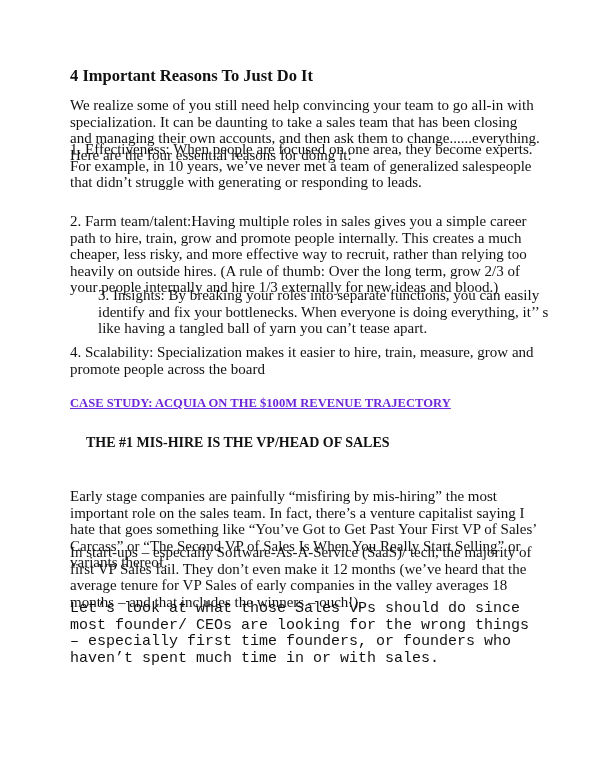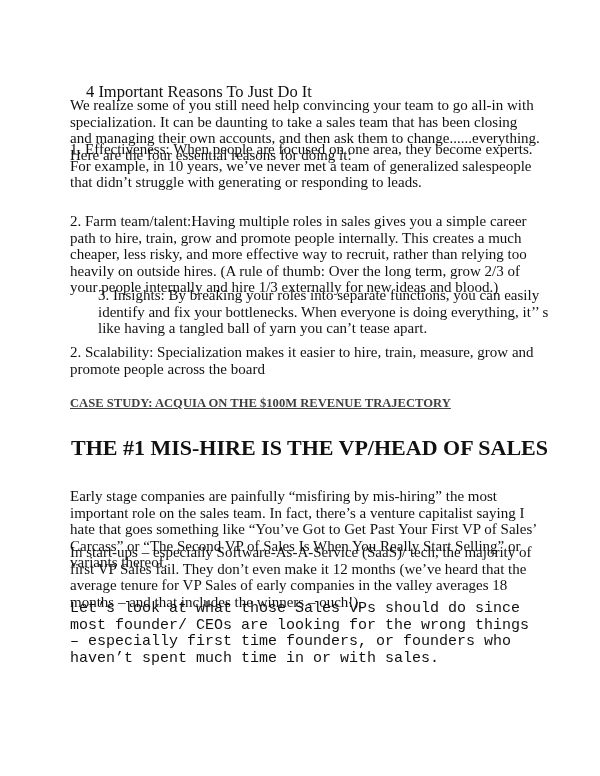--- a/index.html
+++ b/index.html
@@ -1,39 +1,39 @@
 <!DOCTYPE html>
 <html><head>
 <meta charset="utf-8">
 <style>
   html, body { margin:0; padding:0; background:#ffffff; }
   body { width:600px; height:776px; position:relative; overflow:hidden;
          font-family:"Liberation Serif", serif; color:#111; }
   .page { position:absolute; left:70px; top:0; width:470px; }
-  h2.section { font-size:16.5px; font-weight:normal; margin:16px; position:absolute; left:0; white-space:nowrap; }
+  h2.section { font-size:16.5px; font-weight:bold; margin:0; position:absolute; left:0; white-space:nowrap; }
   p.para { font-size:15px; line-height:16.6px; margin:0; position:absolute; left:0; width:470px; }
-  a.link { font-size:12.6px; font-weight:bold; color:#404040; text-decoration:underline;
+  a.link { font-size:12.6px; font-weight:bold; color:#6d28d9; text-decoration:underline;
            position:absolute; left:0; white-space:nowrap; }
-  h2.big { font-size:22px; font-weight:bold; margin:0; position:absolute; left:1px; white-space:nowrap; }
+  h2.big { font-size:14px; font-weight:bold; margin:0; position:absolute; left:16px; white-space:nowrap; }
 </style>
 </head>
 <body>
 
 <div class="page">
   <h2 class="section" style="top:66px;">4 Important Reasons To Just Do It</h2>
 
   <p class="para" style="top:97px;">We realize some of you still need help convincing your team to go all-in with specialization. It can be daunting to take a sales team that has been closing and managing their own accounts, and then ask them to change......everything. Here are the four essential reasons for doing it:</p>
 
   <p class="para" style="top:141px;">1. Effectiveness: When people are focused on one area, they become experts. For example, in 10 years, we’ve never met a team of generalized salespeople that didn’t struggle with generating or responding to leads.</p>
 
   <p class="para" style="top:213px;">2. Farm team/talent:Having multiple roles in sales gives you a simple career path to hire, train, grow and promote people internally. This creates a much cheaper, less risky, and more effective way to recruit, rather than relying too heavily on outside hires. (A rule of thumb: Over the long term, grow 2/3 of your people internally and hire 1/3 externally for new ideas and blood.)</p>
 
   <p class="para" style="top:287px;margin-left:28px;">3. Insights: By breaking your roles into separate functions, you can easily identify and fix your bottlenecks. When everyone is doing everything, it’’ s like having a tangled ball of yarn you can’t tease apart.</p>
 
-  <p class="para" style="top:344px;">2. Scalability: Specialization makes it easier to hire, train, measure, grow and promote people across the board</p>
+  <p class="para" style="top:344px;">4. Scalability: Specialization makes it easier to hire, train, measure, grow and promote people across the board</p>
 
   <a class="link" style="top:396px;" href="#">CASE STUDY: ACQUIA ON THE $100M REVENUE TRAJECTORY</a>
 
   <h2 class="big" style="top:435px;">THE #1 MIS-HIRE IS THE VP/HEAD OF SALES</h2>
 
   <p class="para" style="top:488px;">Early stage companies are painfully “misfiring by mis-hiring” the most important role on the sales team.  In fact, there’s a venture capitalist saying I hate that goes something like “You’ve Got to Get Past Your First VP of Sales’ Carcass” or “The Second VP of Sales Is When You Really Start Selling” or variants thereof.</p>
 
   <p class="para" style="top:544px;">In start-ups – especially Software-As-A-Service (SaaS)/ tech, the majority of first VP Sales fail. They don’t even make it 12 months (we’ve heard that the average tenure for VP Sales of early companies in the valley averages 18 months – and that includes the winners – ouch!).</p>
 
   <p class="para" style="top:601px;font-family:Liberation Mono, monospace;">Let’s look at what those Sales VPs should do since most founder/ CEOs are looking for the wrong things – especially first time founders, or founders who haven’t spent much time in or with sales.</p>

